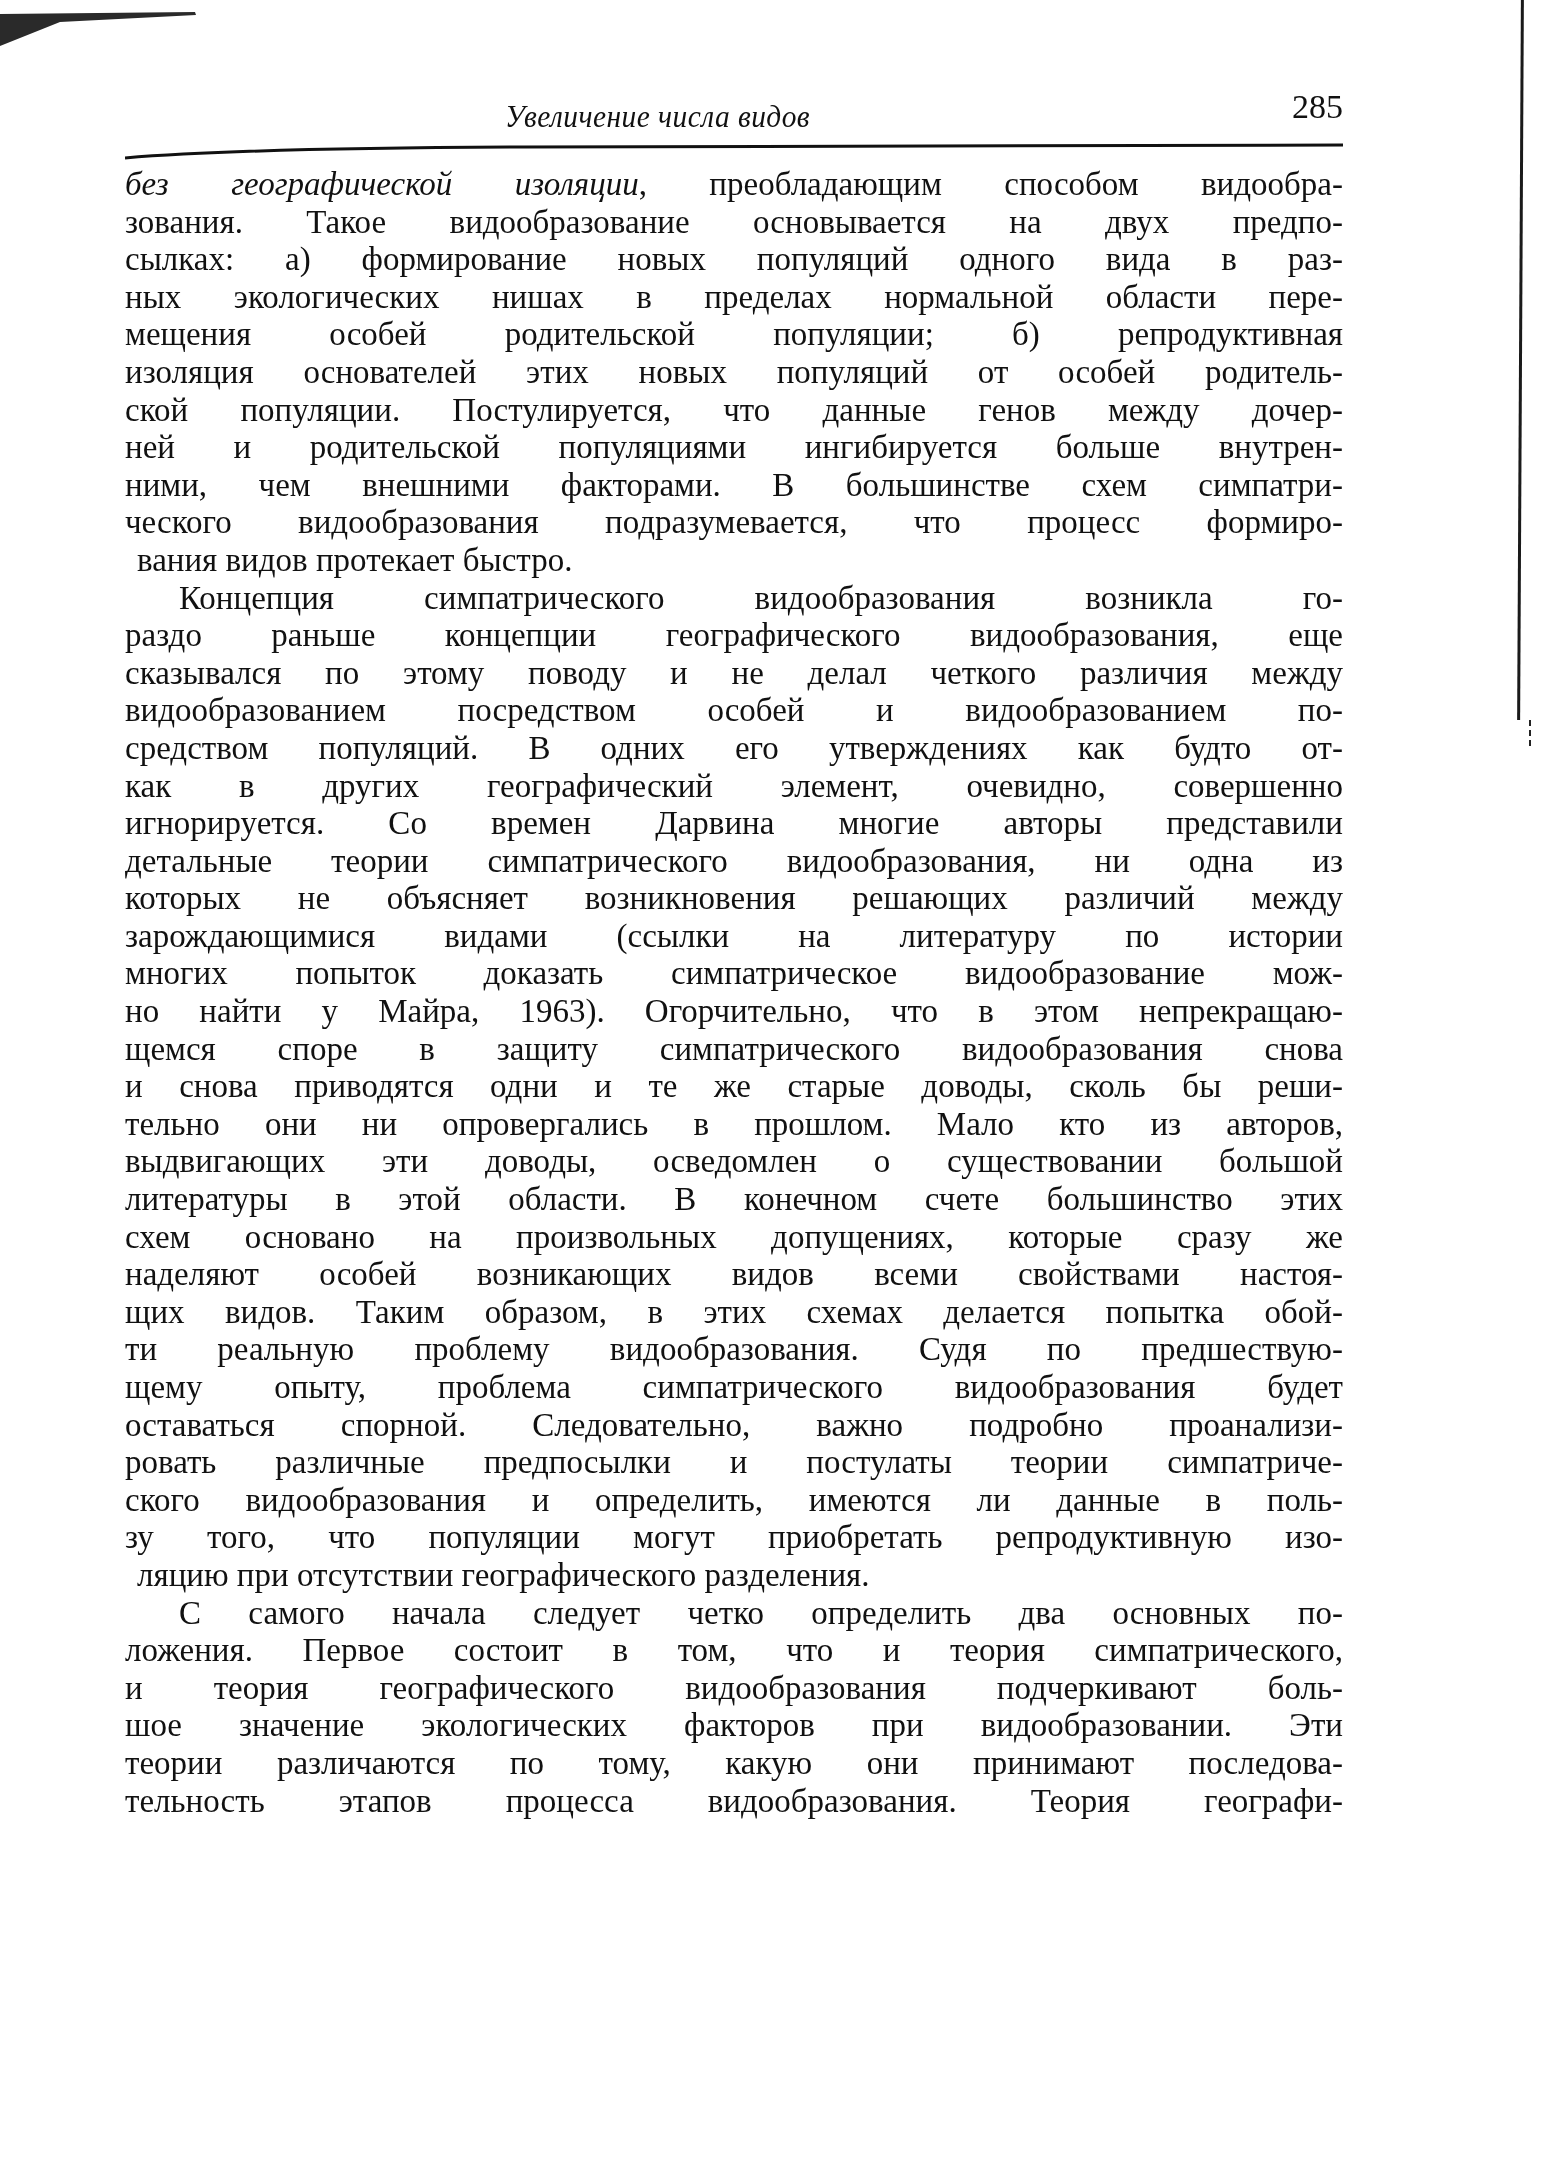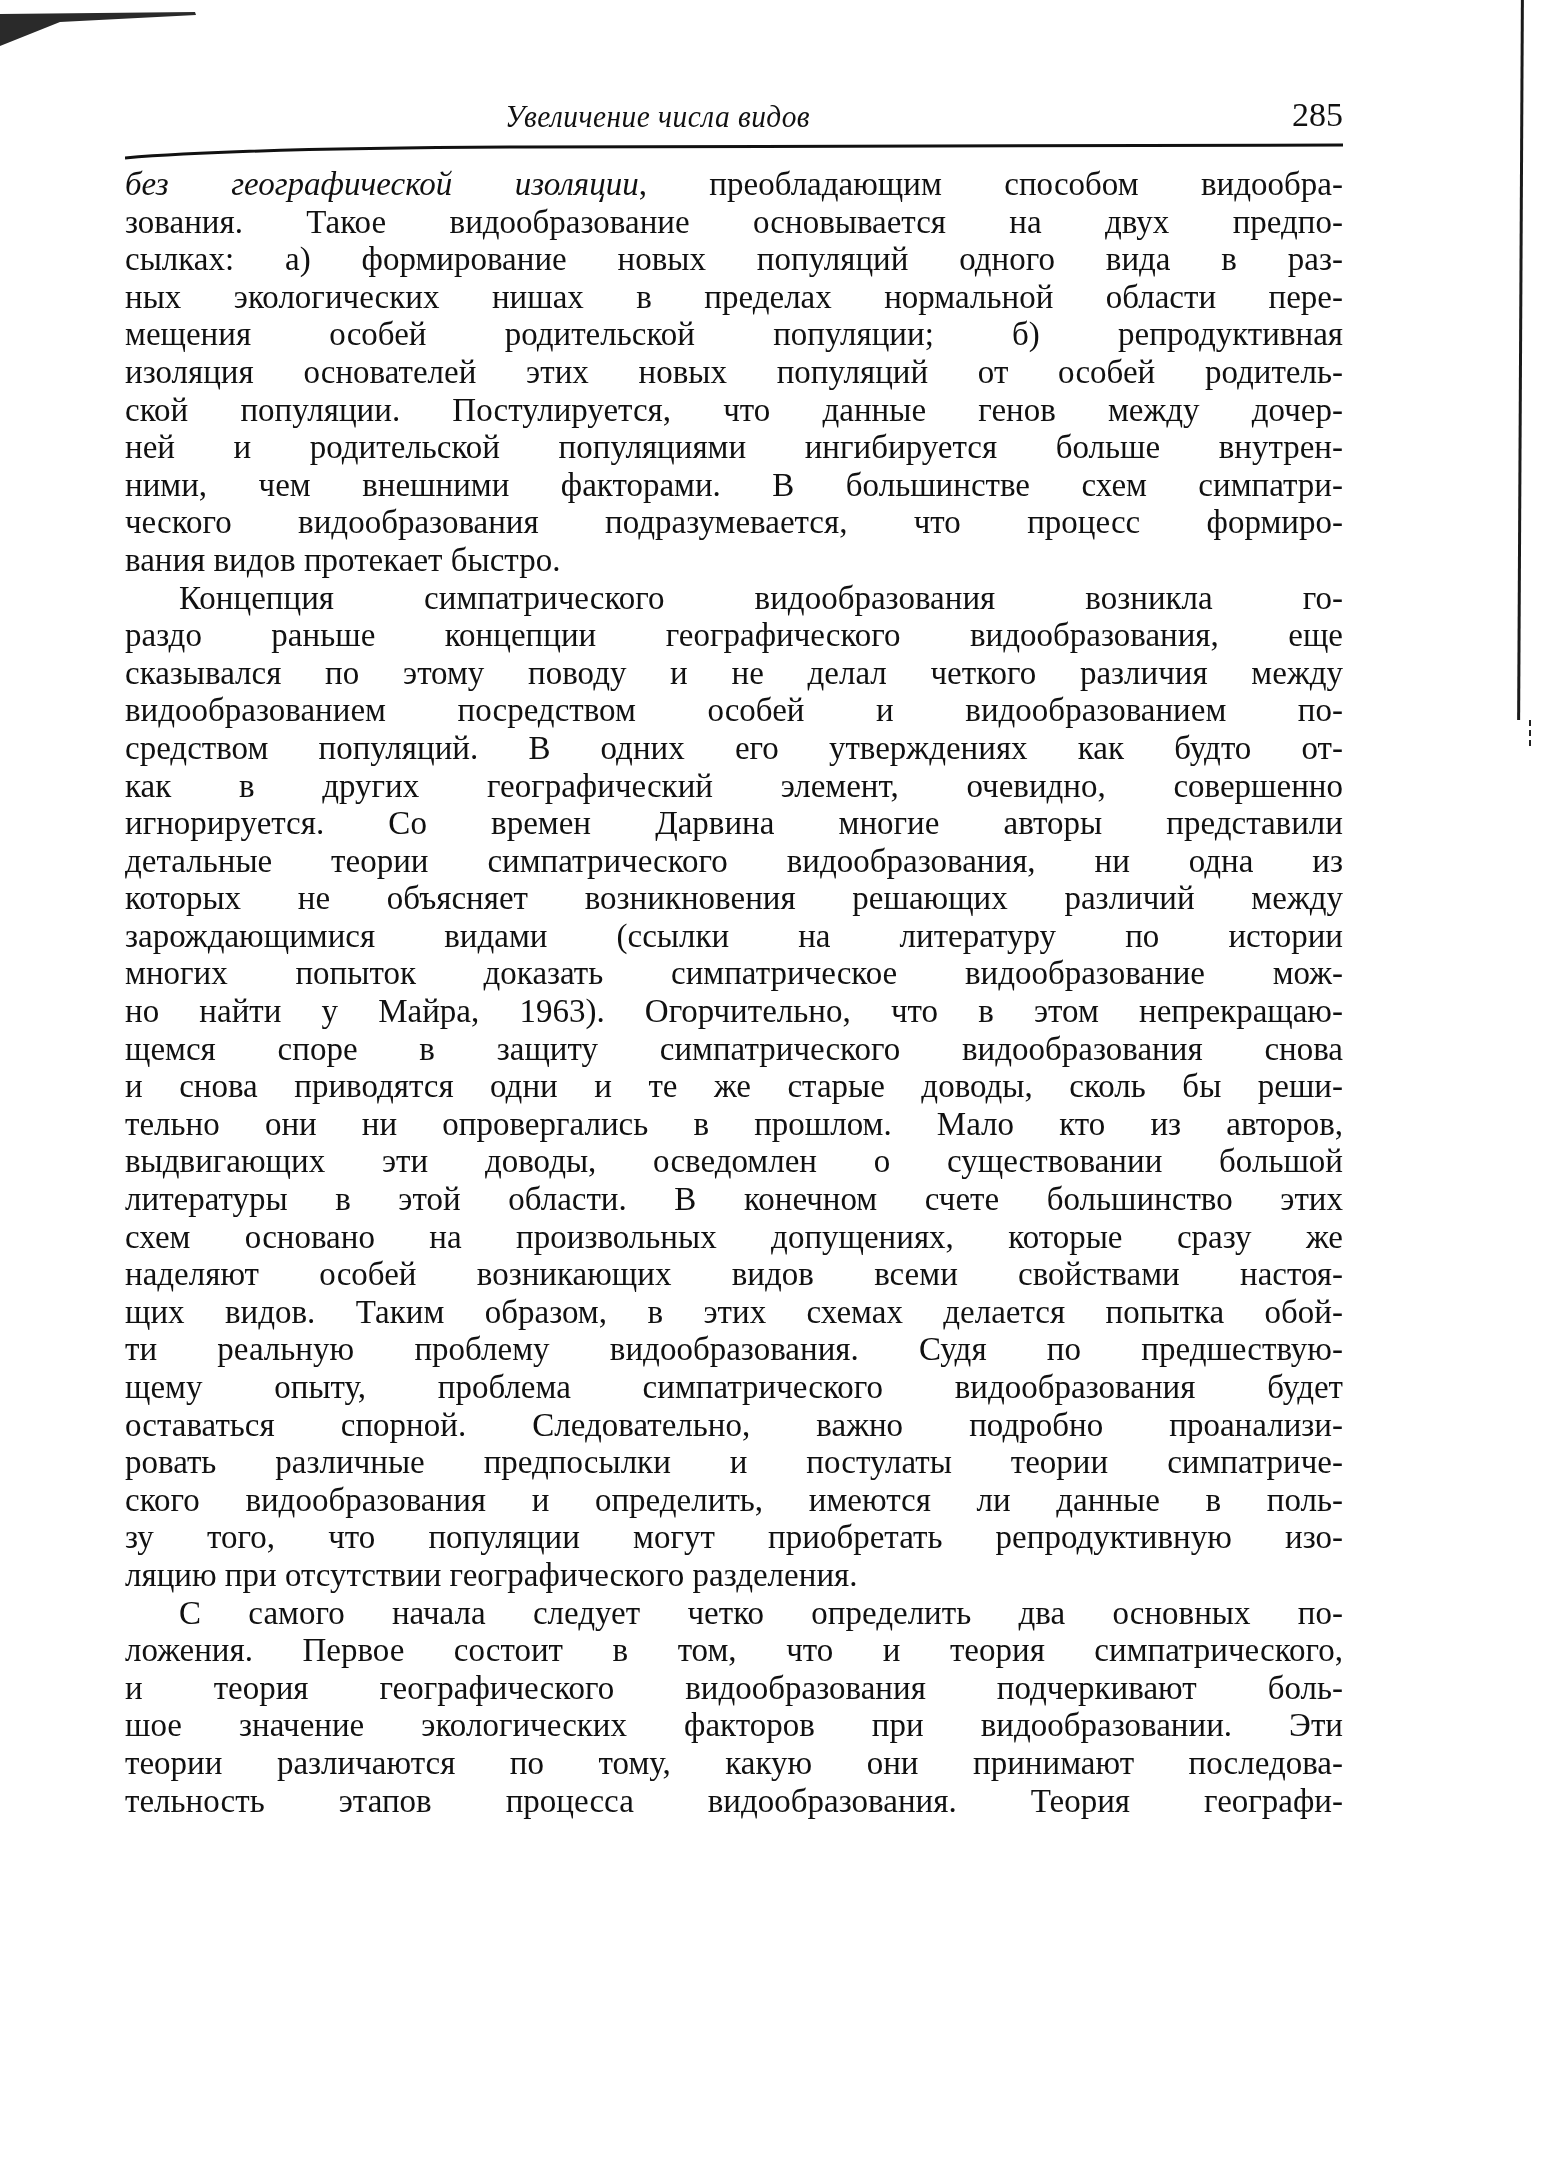--- a/index.html
+++ b/index.html
@@ -52,21 +52,21 @@
       top: 10px;
       font-style: italic;
       font-size: 32px;
       letter-spacing: 0.5px;
       transform: scaleX(0.92);
       transform-origin: left;
     }
     .page-number {
       position: absolute;
       right: 0;
-      top: 8px;
+      top: 0;
       font-size: 34px;
     }
     .head-rule {
       position: absolute;
       left: 0;
       top: 54px;
       width: 1218px;
       height: 20px;
     }
     .text-body {
@@ -80,20 +80,21 @@
       height: 37.6px;
       line-height: 37.6px;
       font-size: 33px;
       white-space: nowrap;
       text-align: justify;
       text-align-last: justify;
       display: block;
     }
     .line.last {
       text-align-last: left;
+      margin-left: 12px;
     }
     .line.indent {
       padding-left: 54px;
     }
     .italic {
       font-style: italic;
     }
   </style>
 </head>
 <body>

